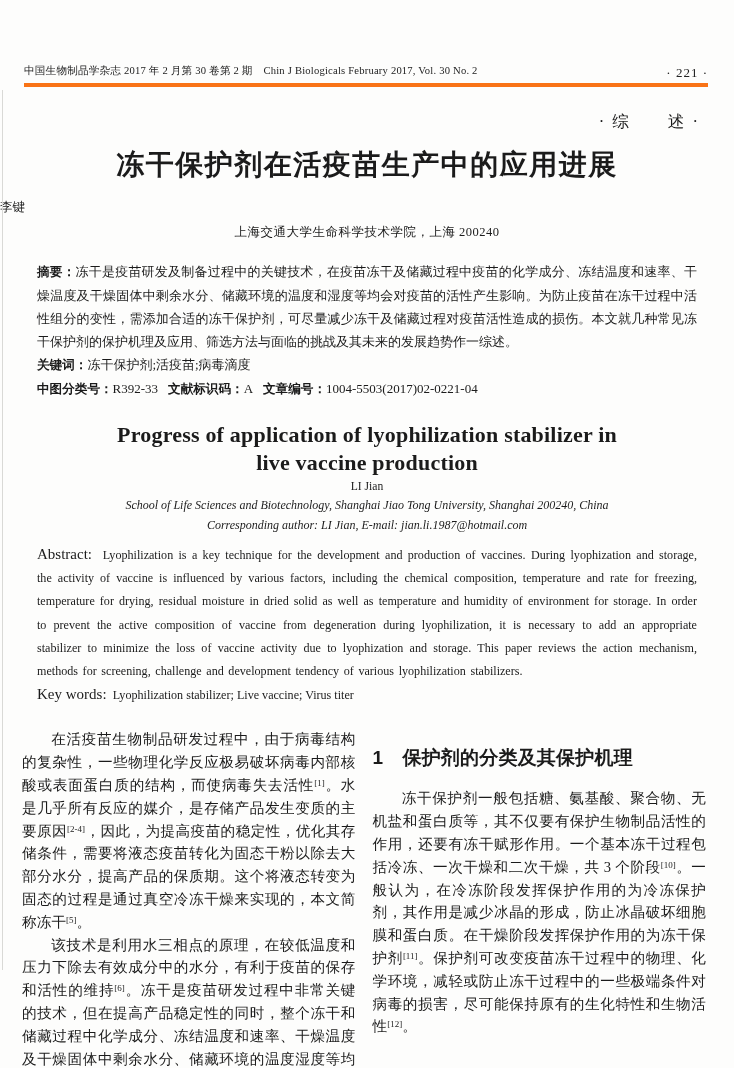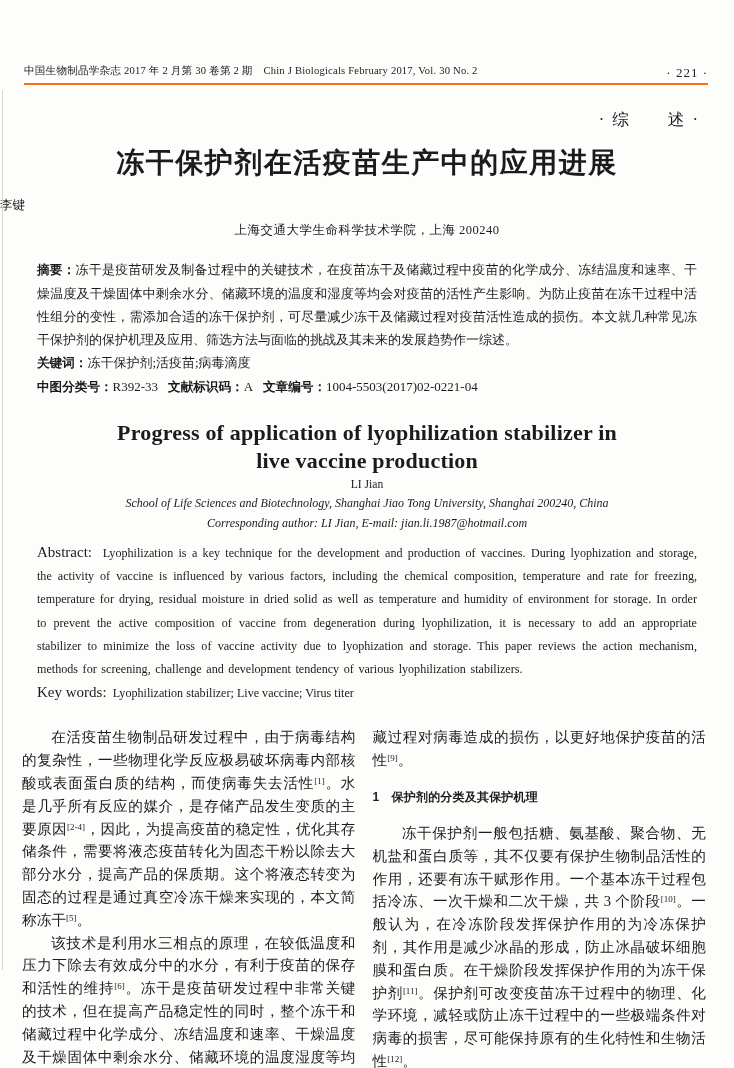--- a/index.html
+++ b/index.html
@@ -14,21 +14,21 @@
     box-sizing:border-box;
   }
   .scan-edge{
     position:absolute;left:2px;top:90px;width:1px;height:880px;
     background:#d9d9d6;
   }
   
   .running-head{
     display:flex;justify-content:space-between;align-items:flex-end;
     margin:62px 26px 0 24px;
-    border-bottom:2px solid #f97316;
+    border-bottom:4px solid #f97316;
     padding-bottom:5px;
   }
   .journal-line{font-size:10.6px;letter-spacing:.2px;color:#222;}
   .page-number{font-size:13px;letter-spacing:1px;color:#222;transform:translateY(3px);}
   
   .section-label{
     text-align:right;
     margin:24px 34px 0 0;
     font-size:16.5px;
     letter-spacing:2px;
@@ -60,21 +60,21 @@
   
   .columns{
     display:grid;grid-template-columns:1fr 1fr;column-gap:17px;
     margin:21px 28px 0 22px;
   }
   .col p{margin:0;font-size:14.6px;line-height:22.8px;text-align:justify;letter-spacing:.1px;}
   .col p.indent{text-indent:2em;}
   sup{font-size:9px;line-height:0;vertical-align:4px;letter-spacing:0;}
   .body-heading{
     margin:17px 0 16px 0;
-    font-size:12px;
+    font-size:19px;
     font-family:"Liberation Sans","DejaVu Sans",sans-serif;
     font-weight:bold;letter-spacing:.2px;
   }
 </style>
 </head>
 <body>
 
 <div class="page">
   <div class="scan-edge"></div>
 
@@ -104,19 +104,18 @@
     <p class="keywords-en"><span class="en-label">Key words:</span><span>&nbsp;&nbsp;</span><span>Lyophilization stabilizer; Live vaccine; Virus titer</span></p>
   </section>
 
   <section class="columns">
     <div class="col">
       <p class="indent"><span>在活疫苗生物制品研发过程中，由于病毒结构的复杂性，一些物理化学反应极易破坏病毒内部核酸或表面蛋白质的结构，而使病毒失去活性</span><sup>[1]</sup><span>。水是几乎所有反应的媒介，是存储产品发生变质的主要原因</span><sup>[2-4]</sup><span>，因此，为提高疫苗的稳定性，优化其存储条件，需要将液态疫苗转化为固态干粉以除去大部分水分，提高产品的保质期。这个将液态转变为固态的过程是通过真空冷冻干燥来实现的，本文简称冻干</span><sup>[5]</sup><span>。</span></p>
       <p class="indent"><span>该技术是利用水三相点的原理，在较低温度和压力下除去有效成分中的水分，有利于疫苗的保存和活性的维持</span><sup>[6]</sup><span>。冻干是疫苗研发过程中非常关键的技术，但在提高产品稳定性的同时，整个冻干和储藏过程中化学成分、冻结温度和速率、干燥温度及干燥固体中剩余水分、储藏环境的温度湿度等均会对疫苗活性造成影响</span></p>
 
     </div>
     <div class="col">
-      <p><span>藏过程对病毒造成的损伤，以更好地保护疫苗的活性</span><sup>[9]</sup><span>。</span></p>
       <h3 class="body-heading">1　保护剂的分类及其保护机理</h3>
       <p class="indent"><span>冻干保护剂一般包括糖、氨基酸、聚合物、无机盐和蛋白质等，其不仅要有保护生物制品活性的作用，还要有冻干赋形作用。一个基本冻干过程包括冷冻、一次干燥和二次干燥，共 3 个阶段</span><sup>[10]</sup><span>。一般认为，在冷冻阶段发挥保护作用的为冷冻保护剂，其作用是减少冰晶的形成，防止冰晶破坏细胞膜和蛋白质。在干燥阶段发挥保护作用的为冻干保护剂</span><sup>[11]</sup><span>。保护剂可改变疫苗冻干过程中的物理、化学环境，减轻或防止冻干过程中的一些极端条件对病毒的损害，尽可能保持原有的生化特性和生物活性</span><sup>[12]</sup><span>。</span></p>
 
     </div>
   </section>
 </div>
 
 </body></html>

